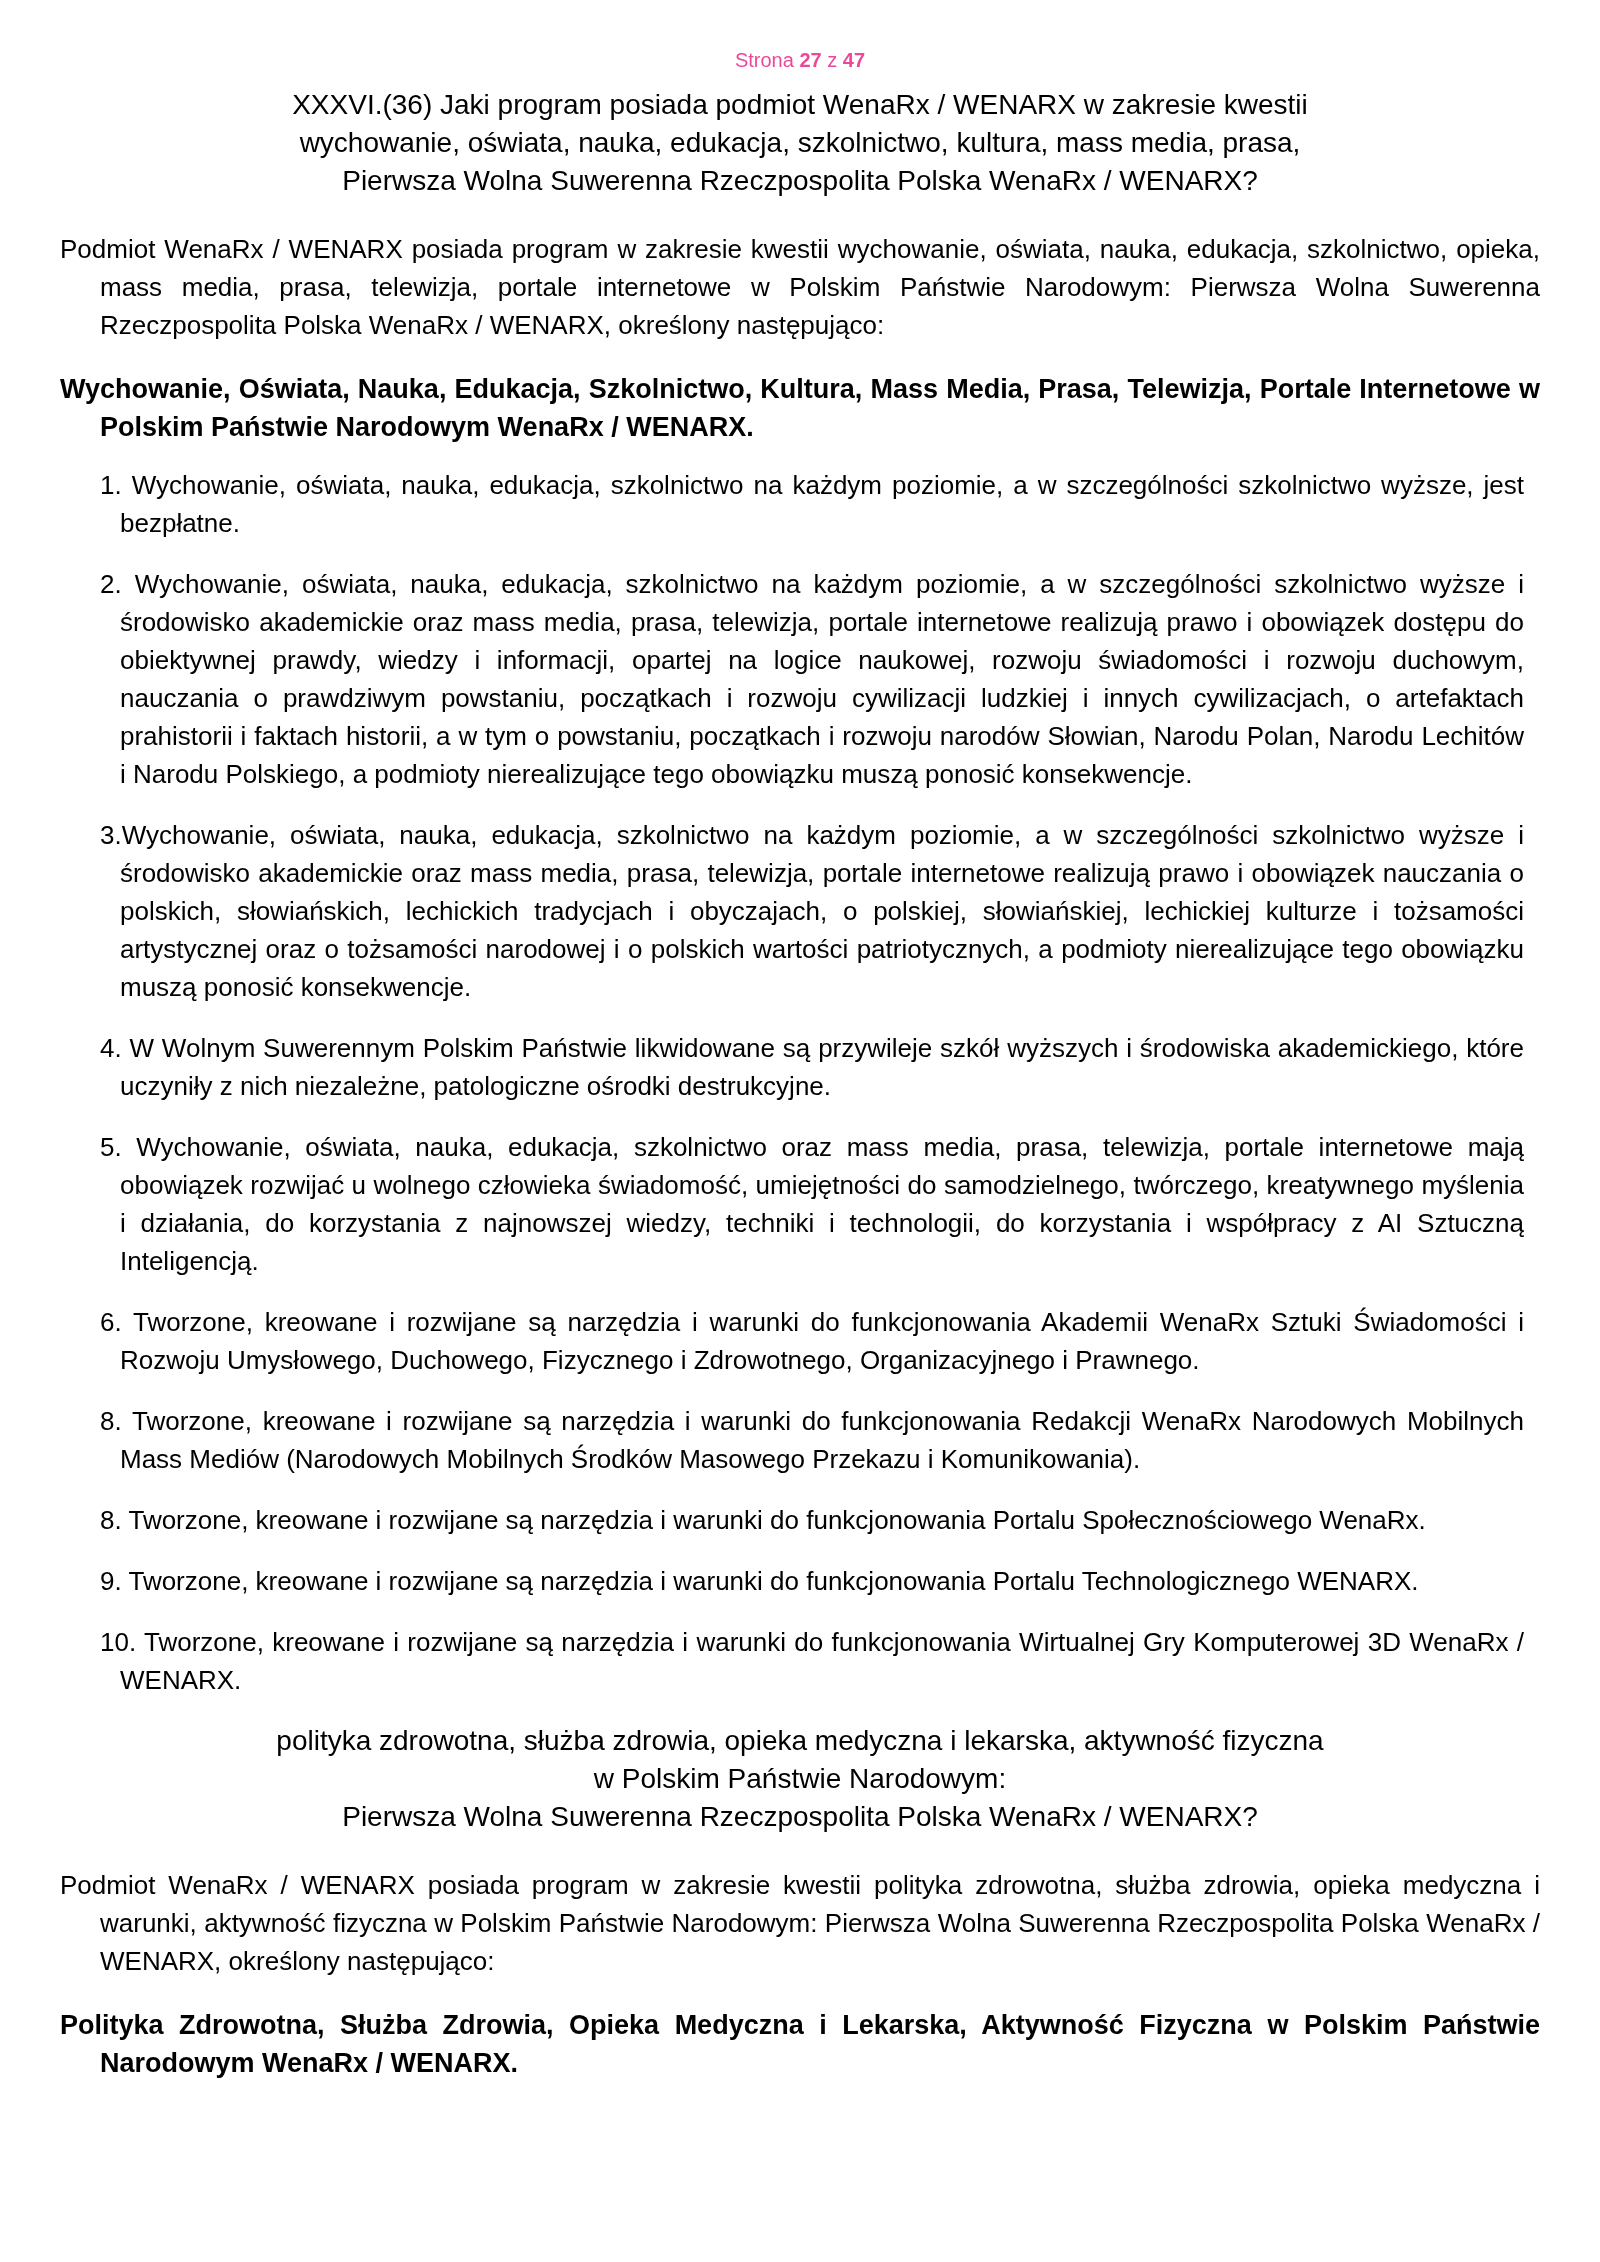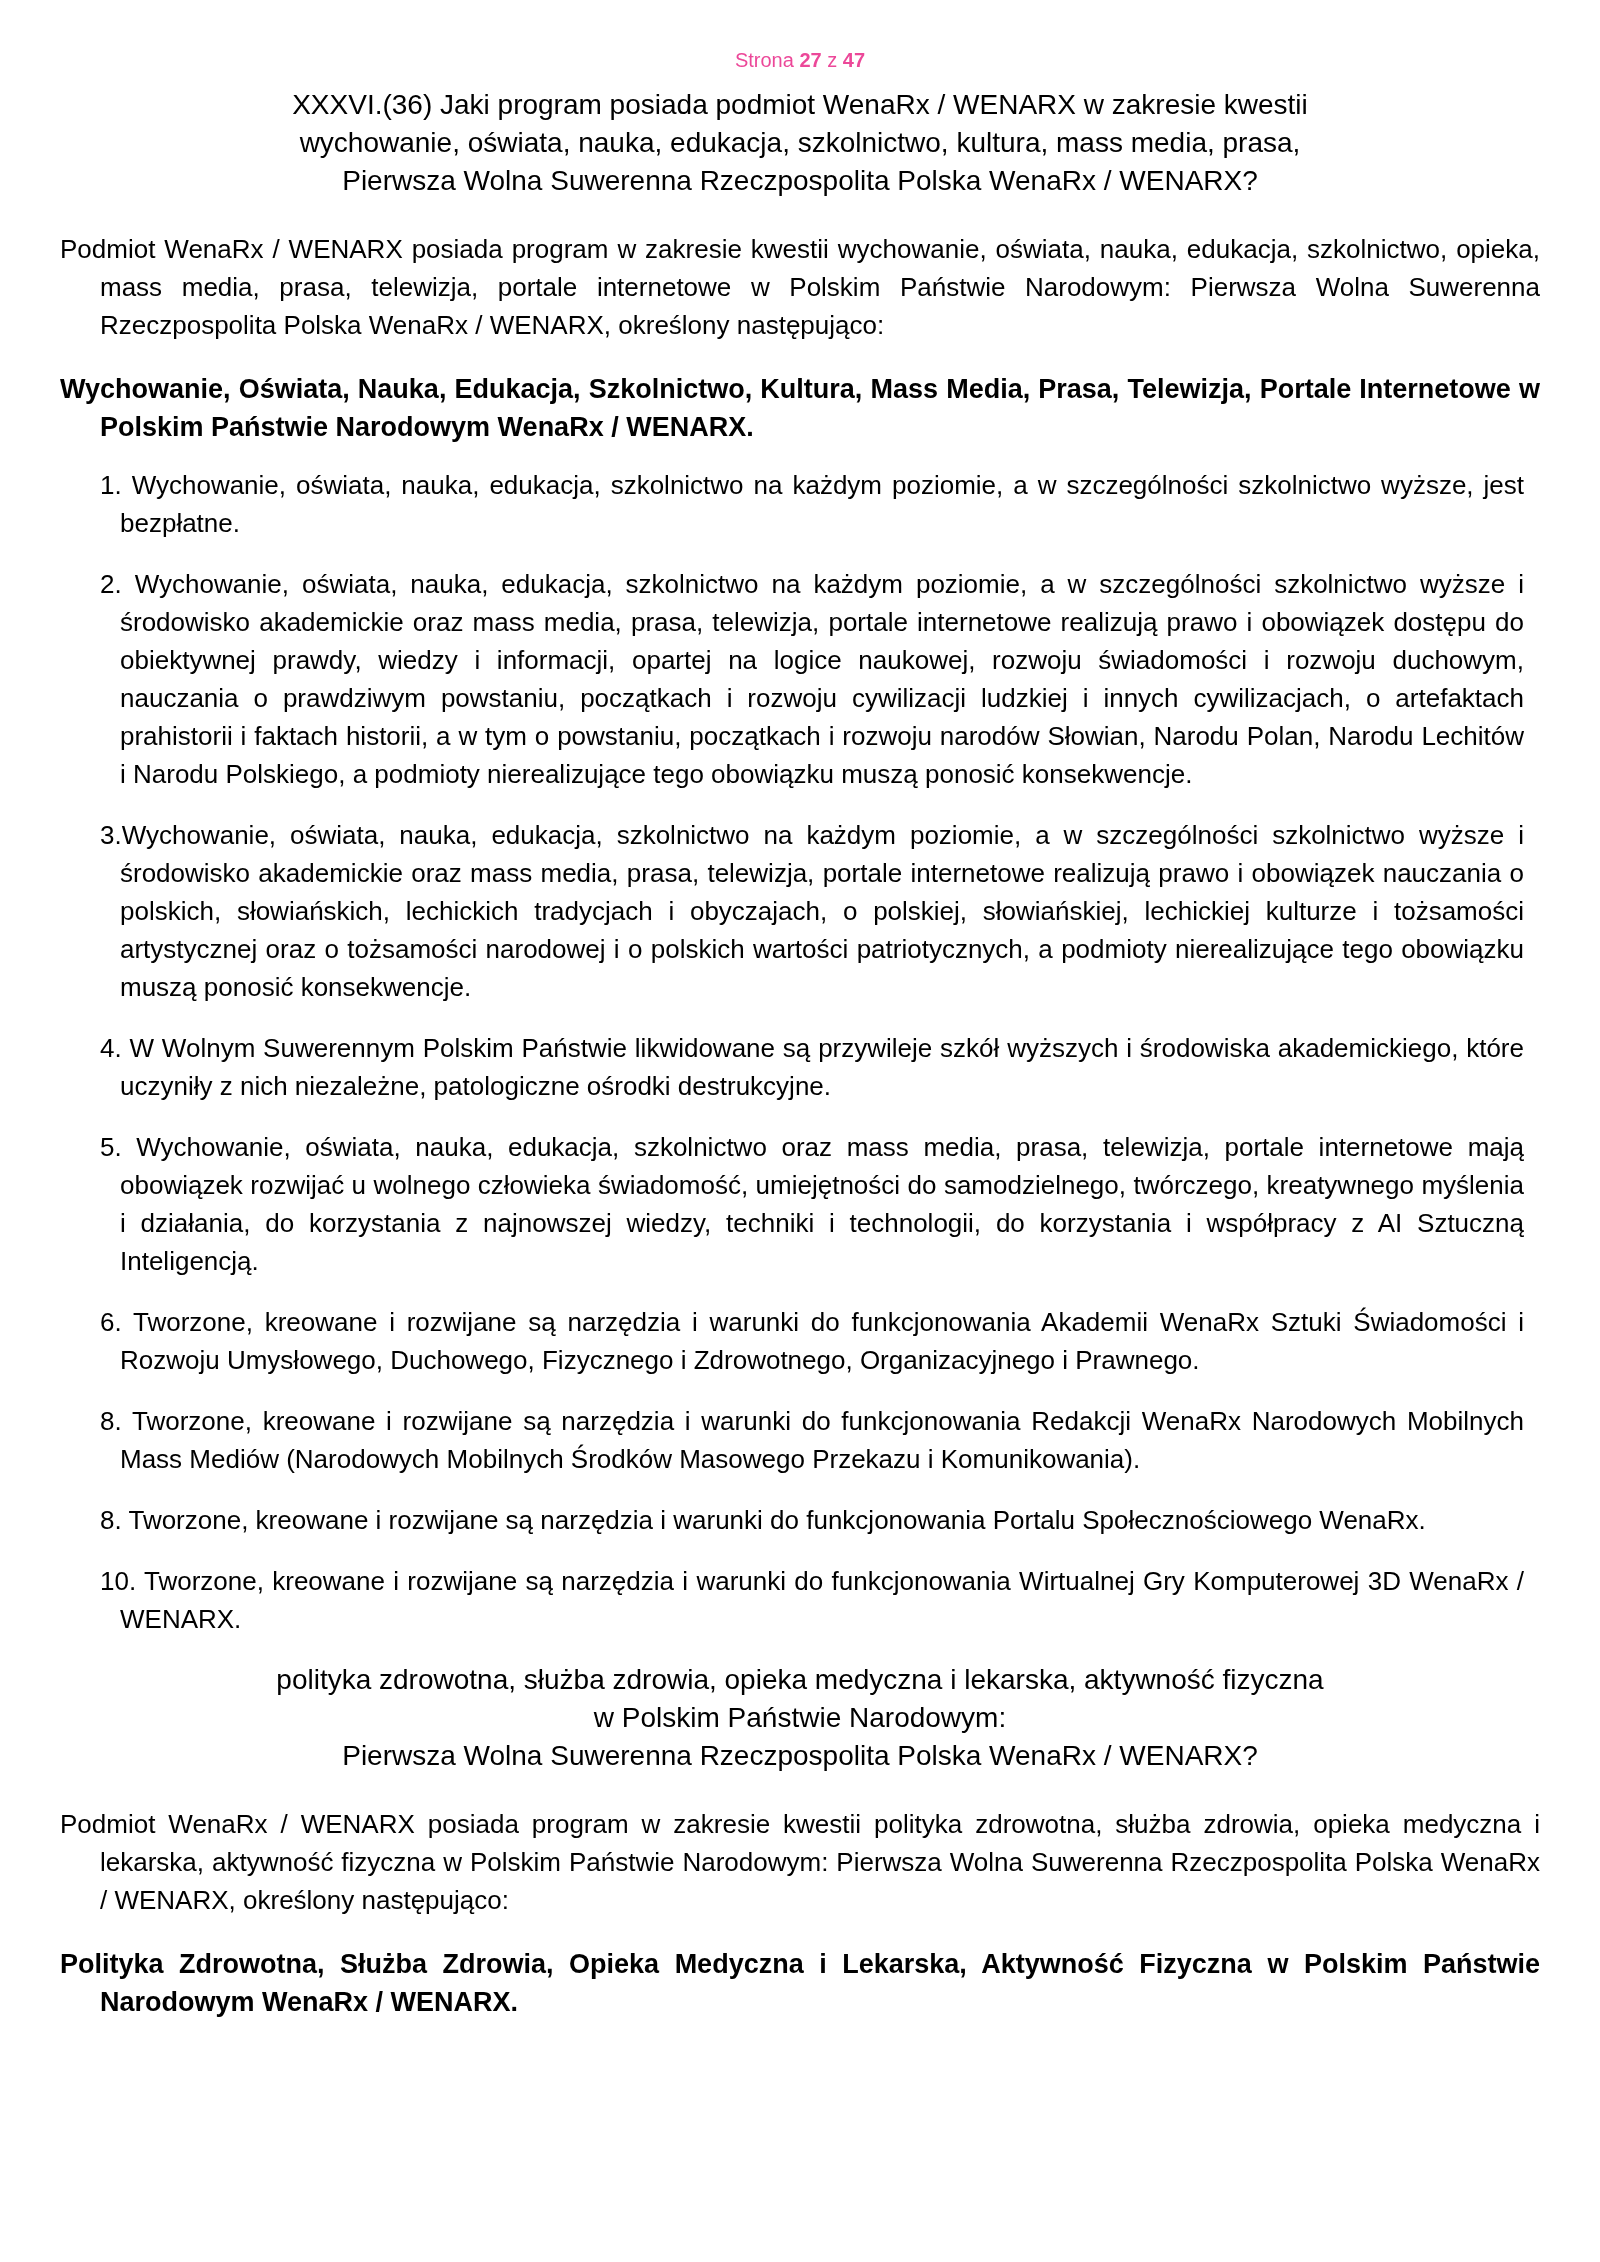--- a/index.html
+++ b/index.html
@@ -86,26 +86,27 @@
 
   <div class="list">
     <div class="list-item">1. Wychowanie, oświata, nauka, edukacja, szkolnictwo na każdym poziomie, a w szczególności szkolnictwo wyższe, jest bezpłatne.</div>
     <div class="list-item">2. Wychowanie, oświata, nauka, edukacja, szkolnictwo na każdym poziomie, a w szczególności szkolnictwo wyższe i środowisko akademickie oraz mass media, prasa, telewizja, portale internetowe realizują prawo i obowiązek dostępu do obiektywnej prawdy, wiedzy i informacji, opartej na logice naukowej, rozwoju świadomości i rozwoju duchowym, nauczania o prawdziwym powstaniu, początkach i rozwoju cywilizacji ludzkiej i innych cywilizacjach, o artefaktach prahistorii i faktach historii, a w tym o powstaniu, początkach i rozwoju narodów Słowian, Narodu Polan, Narodu Lechitów i Narodu Polskiego, a podmioty nierealizujące tego obowiązku muszą ponosić konsekwencje.</div>
     <div class="list-item">3.Wychowanie, oświata, nauka, edukacja, szkolnictwo na każdym poziomie, a w szczególności szkolnictwo wyższe i środowisko akademickie oraz mass media, prasa, telewizja, portale internetowe realizują prawo i obowiązek nauczania o polskich, słowiańskich, lechickich tradycjach i obyczajach, o polskiej, słowiańskiej, lechickiej kulturze i tożsamości artystycznej oraz o tożsamości narodowej i o polskich wartości patriotycznych, a podmioty nierealizujące tego obowiązku muszą ponosić konsekwencje.</div>
     <div class="list-item">4. W Wolnym Suwerennym Polskim Państwie likwidowane są przywileje szkół wyższych i środowiska akademickiego, które uczyniły z nich niezależne, patologiczne ośrodki destrukcyjne.</div>
     <div class="list-item">5. Wychowanie, oświata, nauka, edukacja, szkolnictwo oraz mass media, prasa, telewizja, portale internetowe mają obowiązek rozwijać u wolnego człowieka świadomość, umiejętności do samodzielnego, twórczego, kreatywnego myślenia i działania, do korzystania z najnowszej wiedzy, techniki i technologii, do korzystania i współpracy z AI Sztuczną Inteligencją.</div>
     <div class="list-item">6. Tworzone, kreowane i rozwijane są narzędzia i warunki do funkcjonowania Akademii WenaRx Sztuki Świadomości i Rozwoju Umysłowego, Duchowego, Fizycznego i Zdrowotnego, Organizacyjnego i Prawnego.</div>
     <div class="list-item">8. Tworzone, kreowane i rozwijane są narzędzia i warunki do funkcjonowania Redakcji WenaRx Narodowych Mobilnych Mass Mediów (Narodowych Mobilnych Środków Masowego Przekazu i Komunikowania).</div>
     <div class="list-item">8. Tworzone, kreowane i rozwijane są narzędzia i warunki do funkcjonowania Portalu Społecznościowego WenaRx.</div>
+    <div class="list-item">9. Tworzone, kreowane i rozwijane są narzędzia i warunki do funkcjonowania Portalu Technologicznego WENARX.</div>
     <div class="list-item">10. Tworzone, kreowane i rozwijane są narzędzia i warunki do funkcjonowania Wirtualnej Gry Komputerowej 3D WenaRx / WENARX.</div>
   </div>
 
   <div class="q-title" style="margin-top:8px">
     <div class="t-line">polityka zdrowotna, służba zdrowia, opieka medyczna i lekarska, aktywność fizyczna</div>
     <div class="t-line">w Polskim Państwie Narodowym:</div>
     <div class="t-line">Pierwsza Wolna Suwerenna Rzeczpospolita Polska WenaRx / WENARX?</div>
   </div>
 
-  <p class="intro">Podmiot WenaRx / WENARX posiada program w zakresie kwestii polityka zdrowotna, służba zdrowia, opieka medyczna i lekarska, aktywność fizyczna w Polskim Państwie Narodowym: Pierwsza Wolna Suwerenna Rzeczpospolita Polska WenaRx / WENARX, określony następująco:</p>
+  <p class="intro">Podmiot WenaRx / WENARX posiada program w zakresie kwestii polityka zdrowotna, służba zdrowia, opieka medyczna i warunki, aktywność fizyczna w Polskim Państwie Narodowym: Pierwsza Wolna Suwerenna Rzeczpospolita Polska WenaRx / WENARX, określony następująco:</p>
 
   <p class="subhead">Polityka Zdrowotna, Służba Zdrowia, Opieka Medyczna i Lekarska, Aktywność Fizyczna w Polskim Państwie Narodowym WenaRx / WENARX.</p>
 
 </div>
 
 </body></html>

